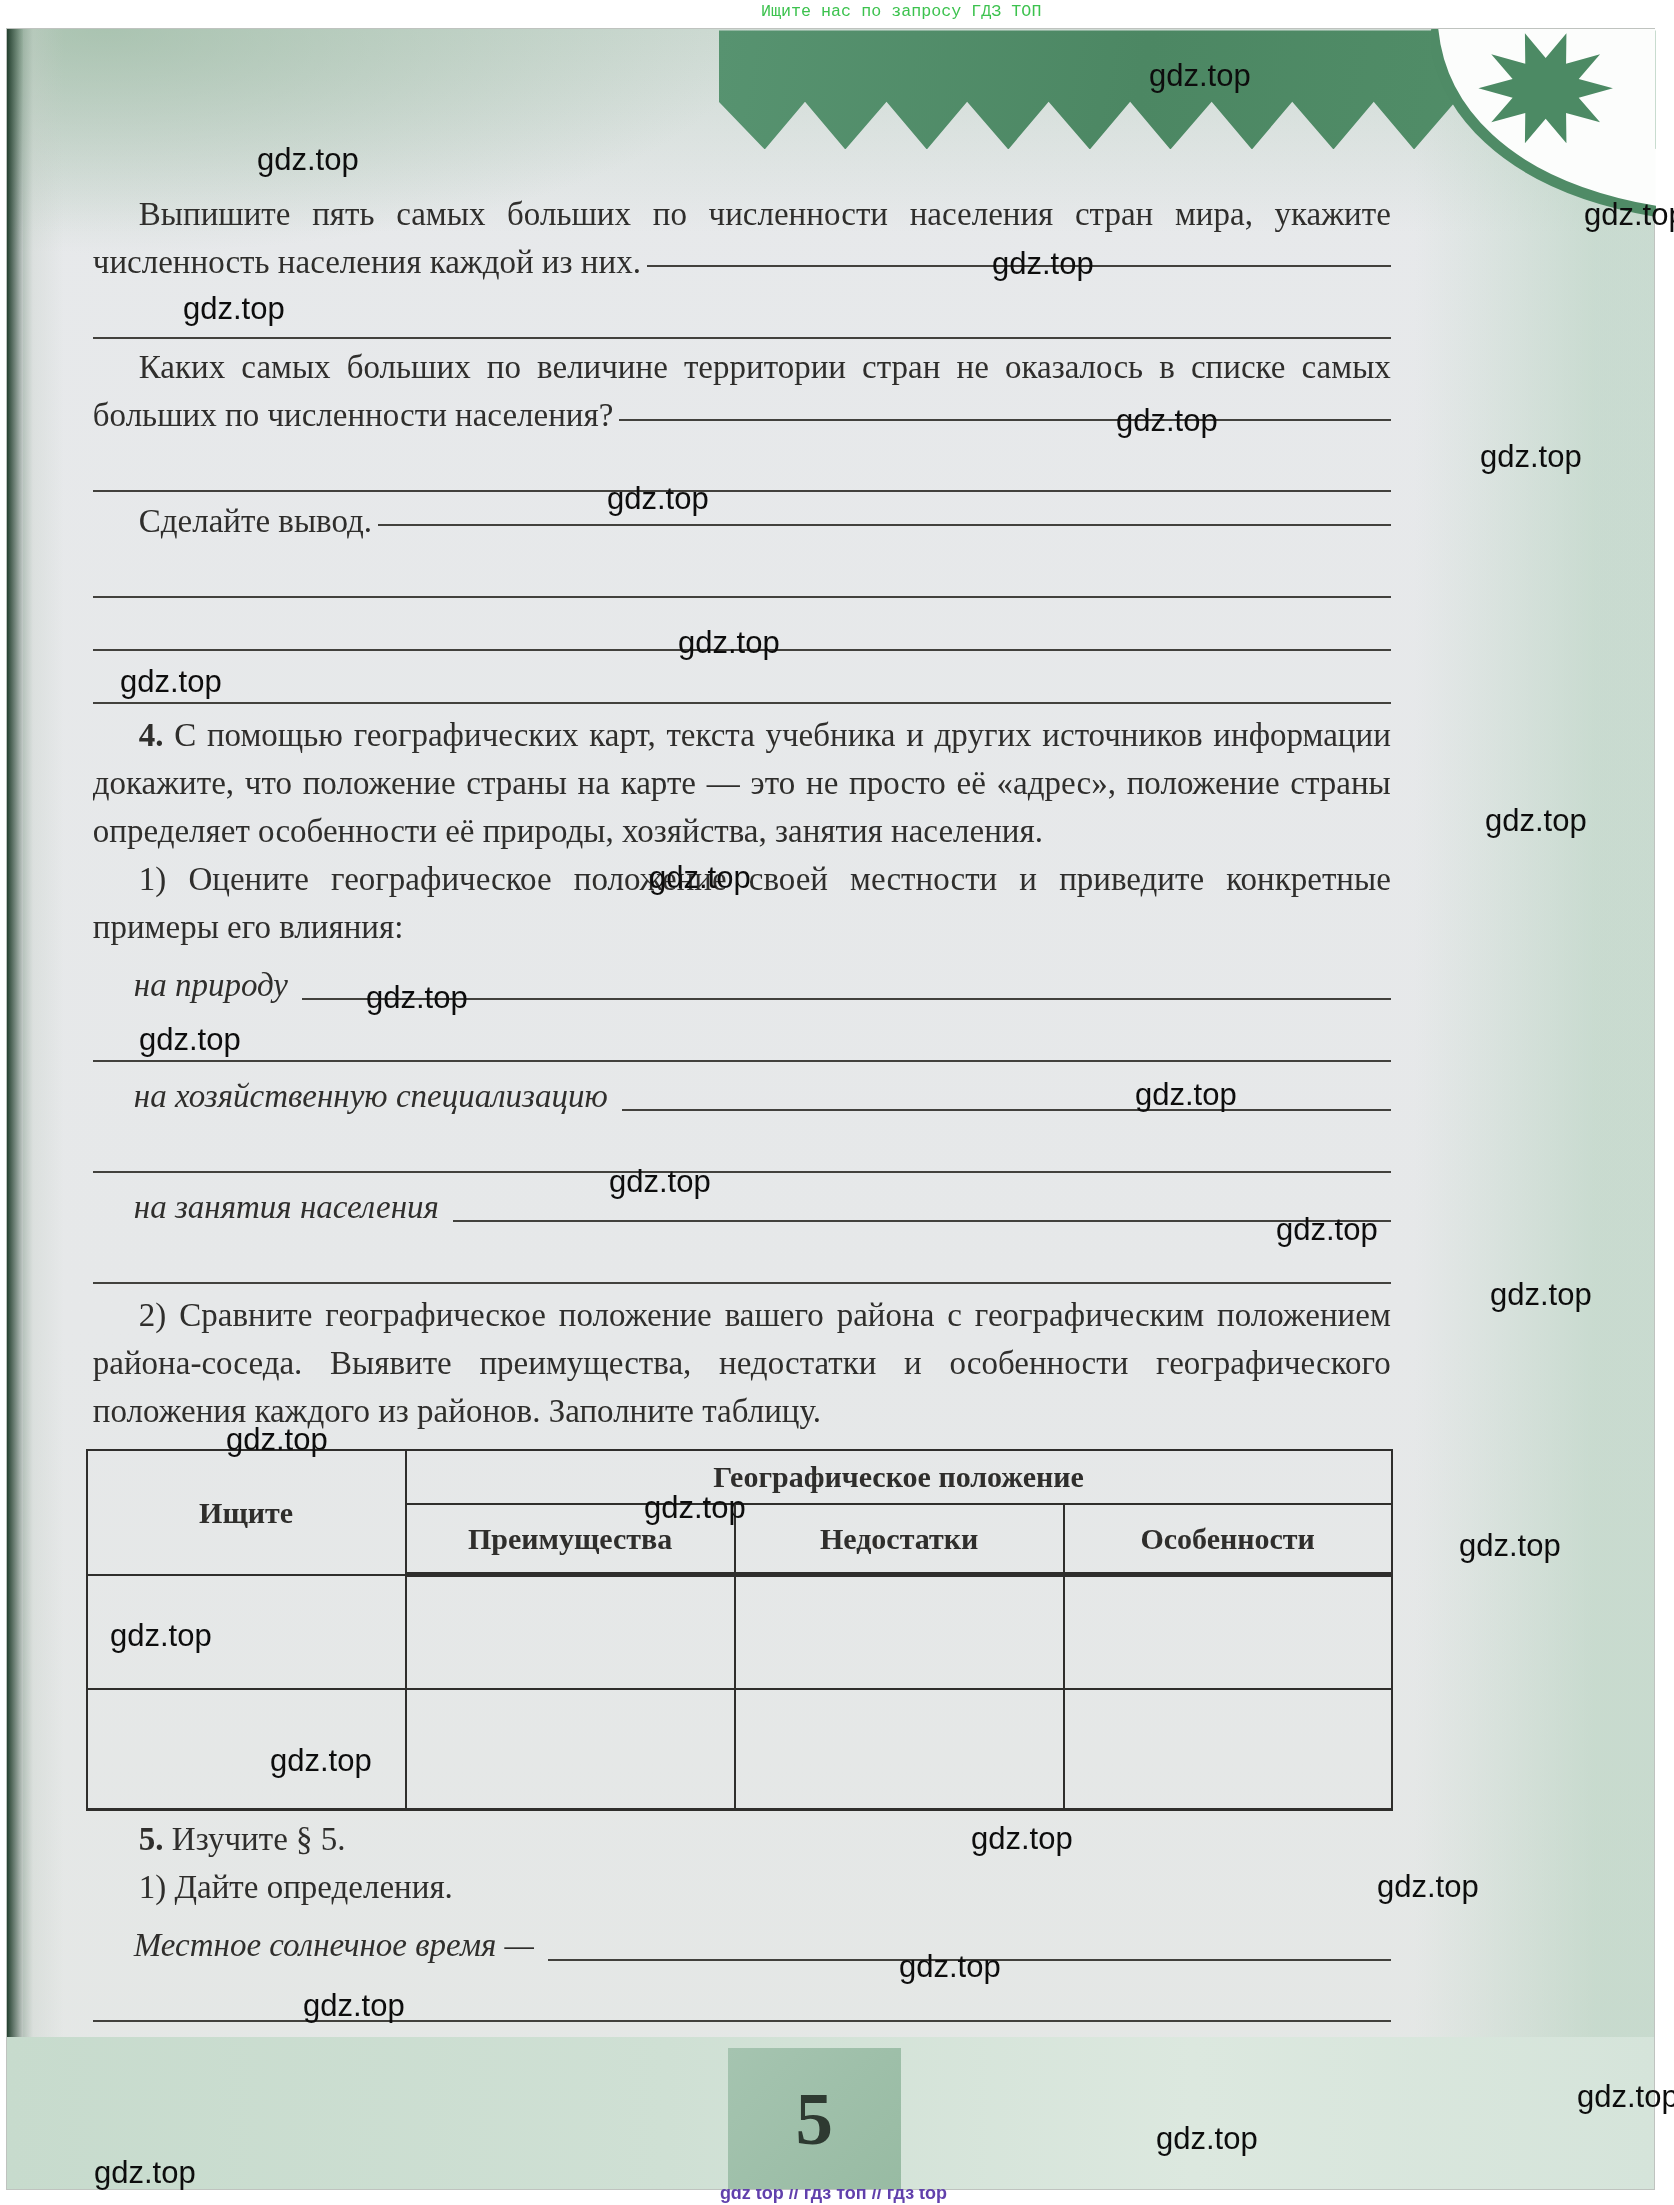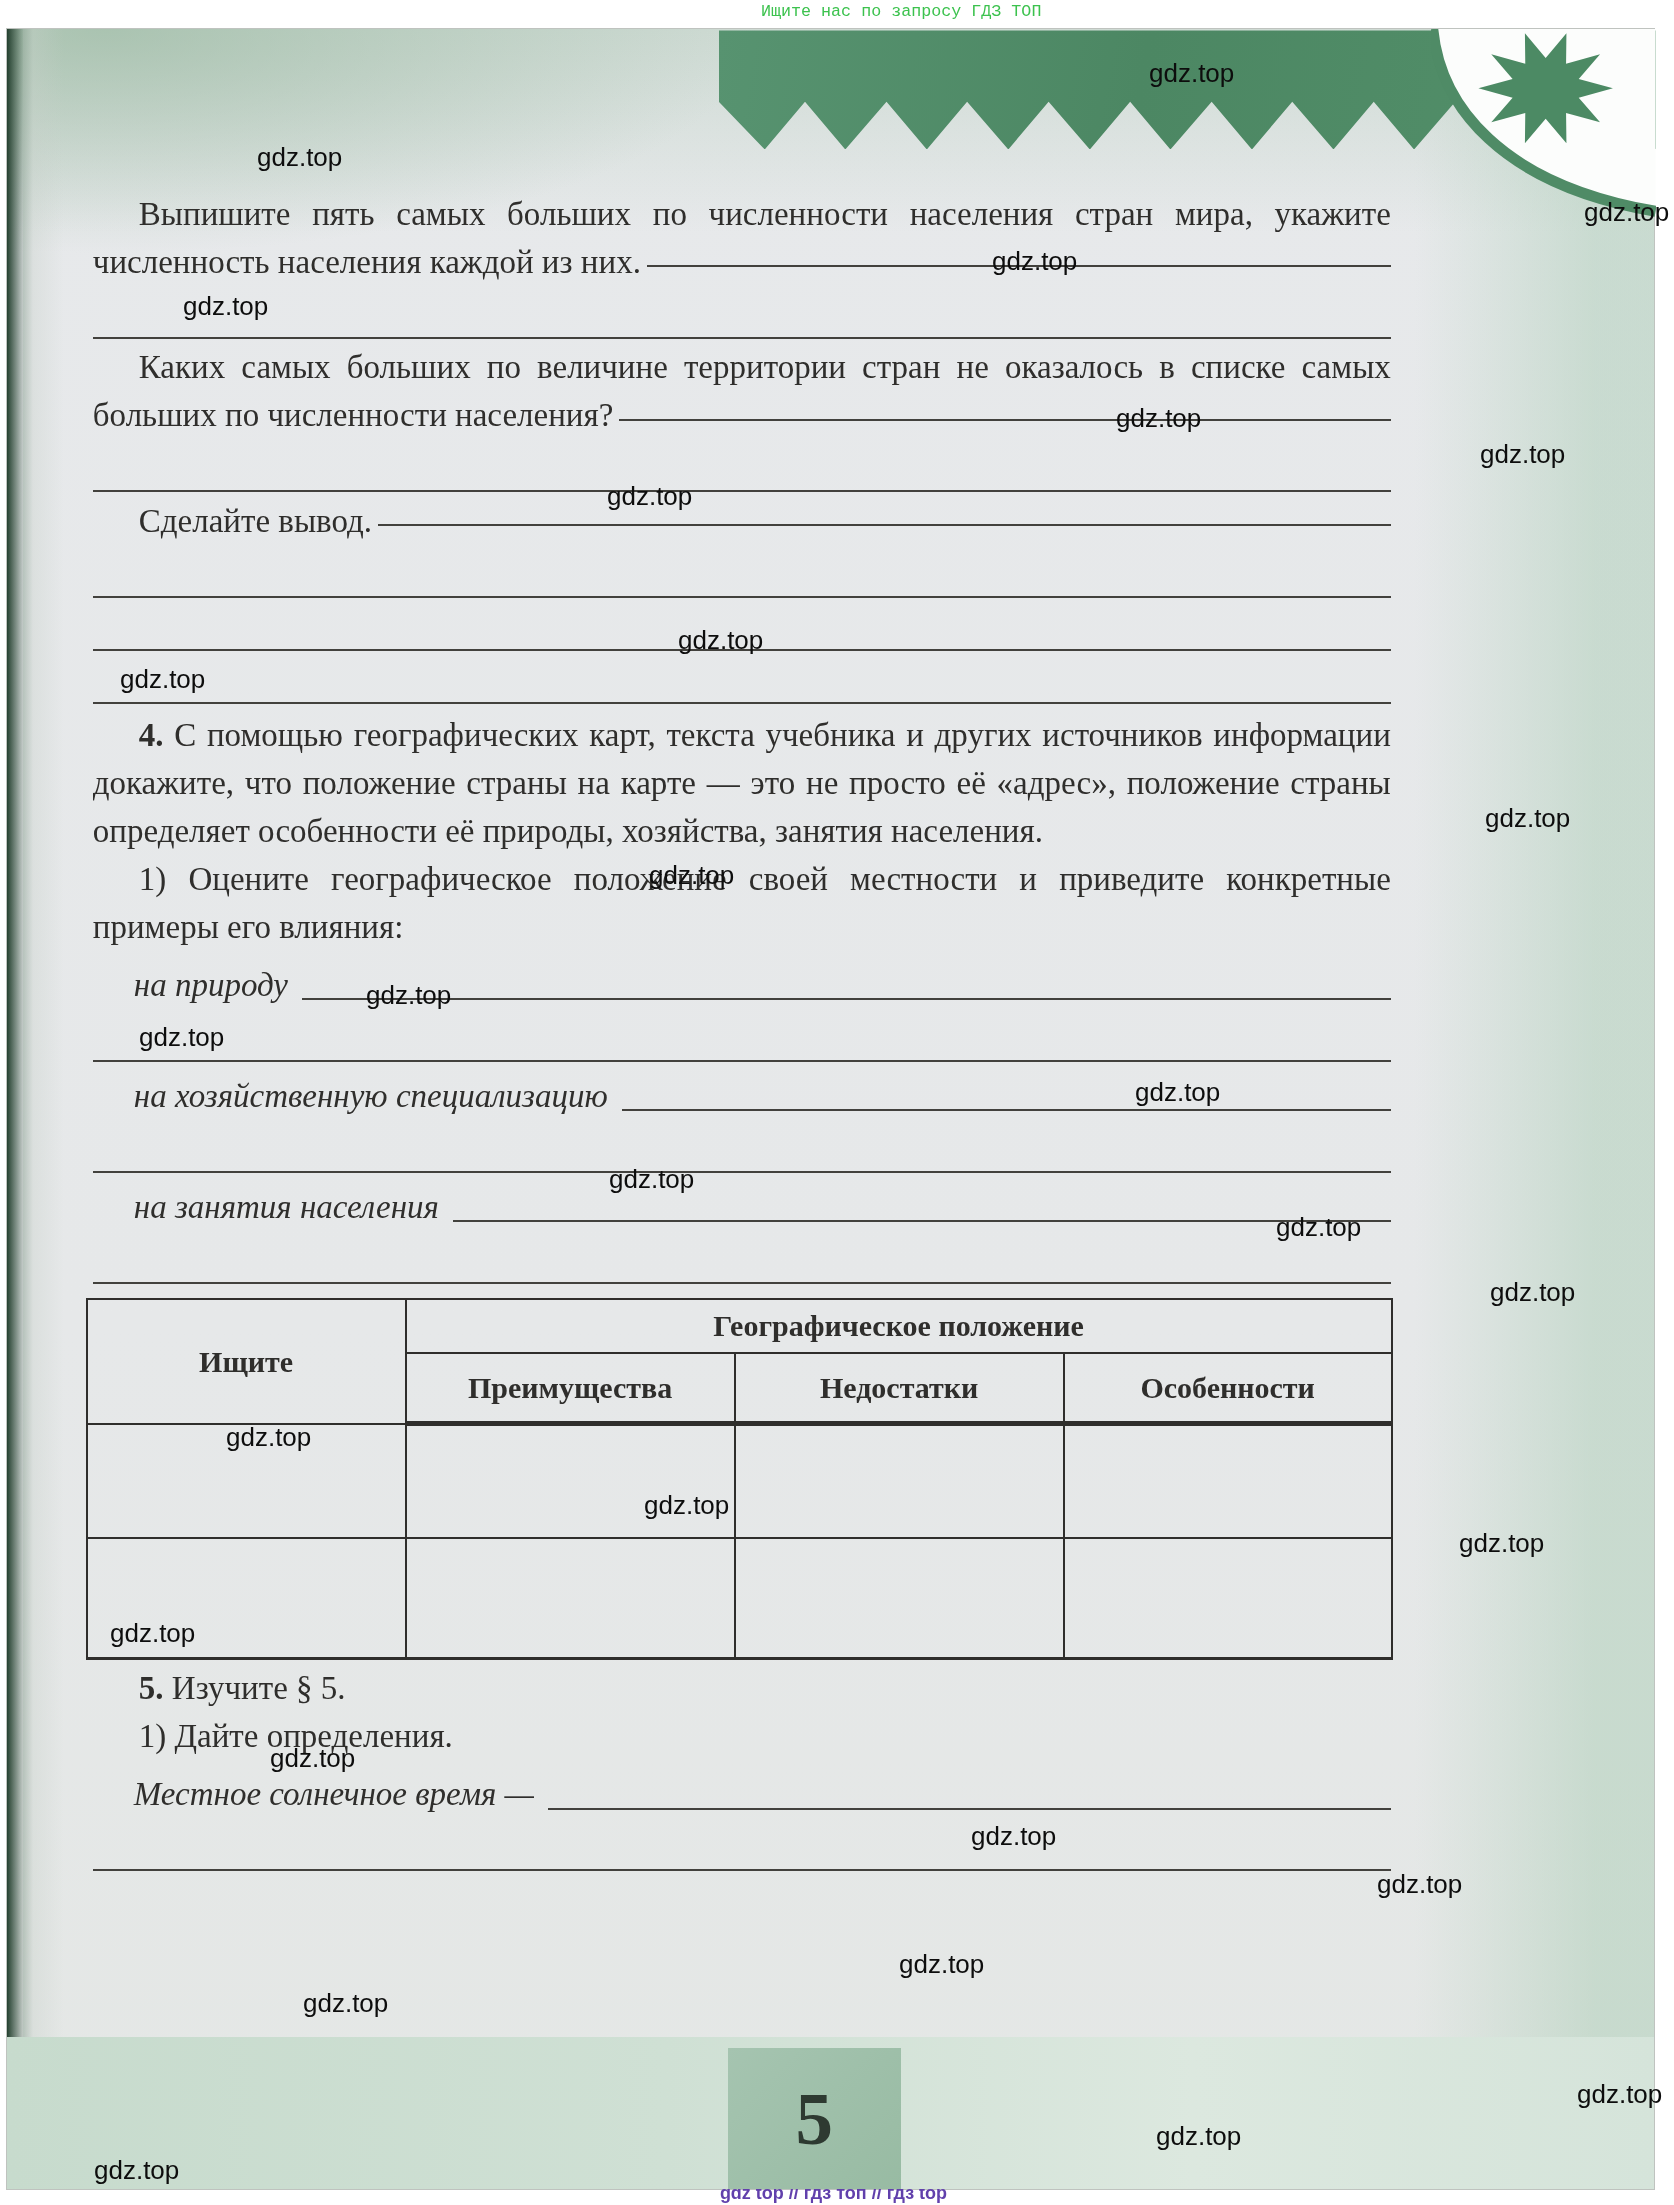--- a/index.html
+++ b/index.html
@@ -64,21 +64,21 @@
   
   .band{position:absolute;left:0;right:0;bottom:0;height:152px;z-index:2;
         background:linear-gradient(90deg,#c7dbcd 0%,#cfe0d4 40%,#dce8df 72%,#d5e4da 100%);}
   .page-box{position:absolute;left:721px;bottom:0;width:173px;height:141px;z-index:3;
         background:linear-gradient(135deg,#a5c4b0 0%,#98bba3 100%);
         display:flex;align-items:center;justify-content:center;}
   .page-num{font-size:75px;font-weight:bold;color:#2e3a31;line-height:1;}
 
   
   .wm{position:absolute;z-index:9;font-family:"Liberation Sans","DejaVu Sans",sans-serif;
-      font-size:26px;color:#0d0d0d;white-space:nowrap;pointer-events:none;}
+      font-size:31px;color:#0d0d0d;white-space:nowrap;pointer-events:none;}
 </style>
 </head>
 <body>
 
 <div class="promo">Ищите нас по запросу ГДЗ ТОП</div>
 
 <div class="scan">
   <div class="corner-tint"></div>
   <div class="right-tint"></div>
   <div class="spine"></div>
@@ -119,20 +119,21 @@
       <span class="ln"></span>
     </div>
     <div class="blank"></div>
 
     <div class="term-line">
       <span class="lbl">на занятия населения</span>
       <span class="ln"></span>
     </div>
     <div class="blank"></div>
 
+    <p class="p mt10"><span>2) Сравните географическое положение вашего района с географическим положением района-соседа. Выявите преимущества, недостатки и особенности географического положения каждого из районов. Заполните таблицу.</span></p>
 
     <table class="geo">
       <colgroup>
           <col style="width:319px">
           <col style="width:329px">
           <col style="width:329px">
           <col style="width:328px">
         </colgroup>
       <tbody>
           <tr class="group-row">

